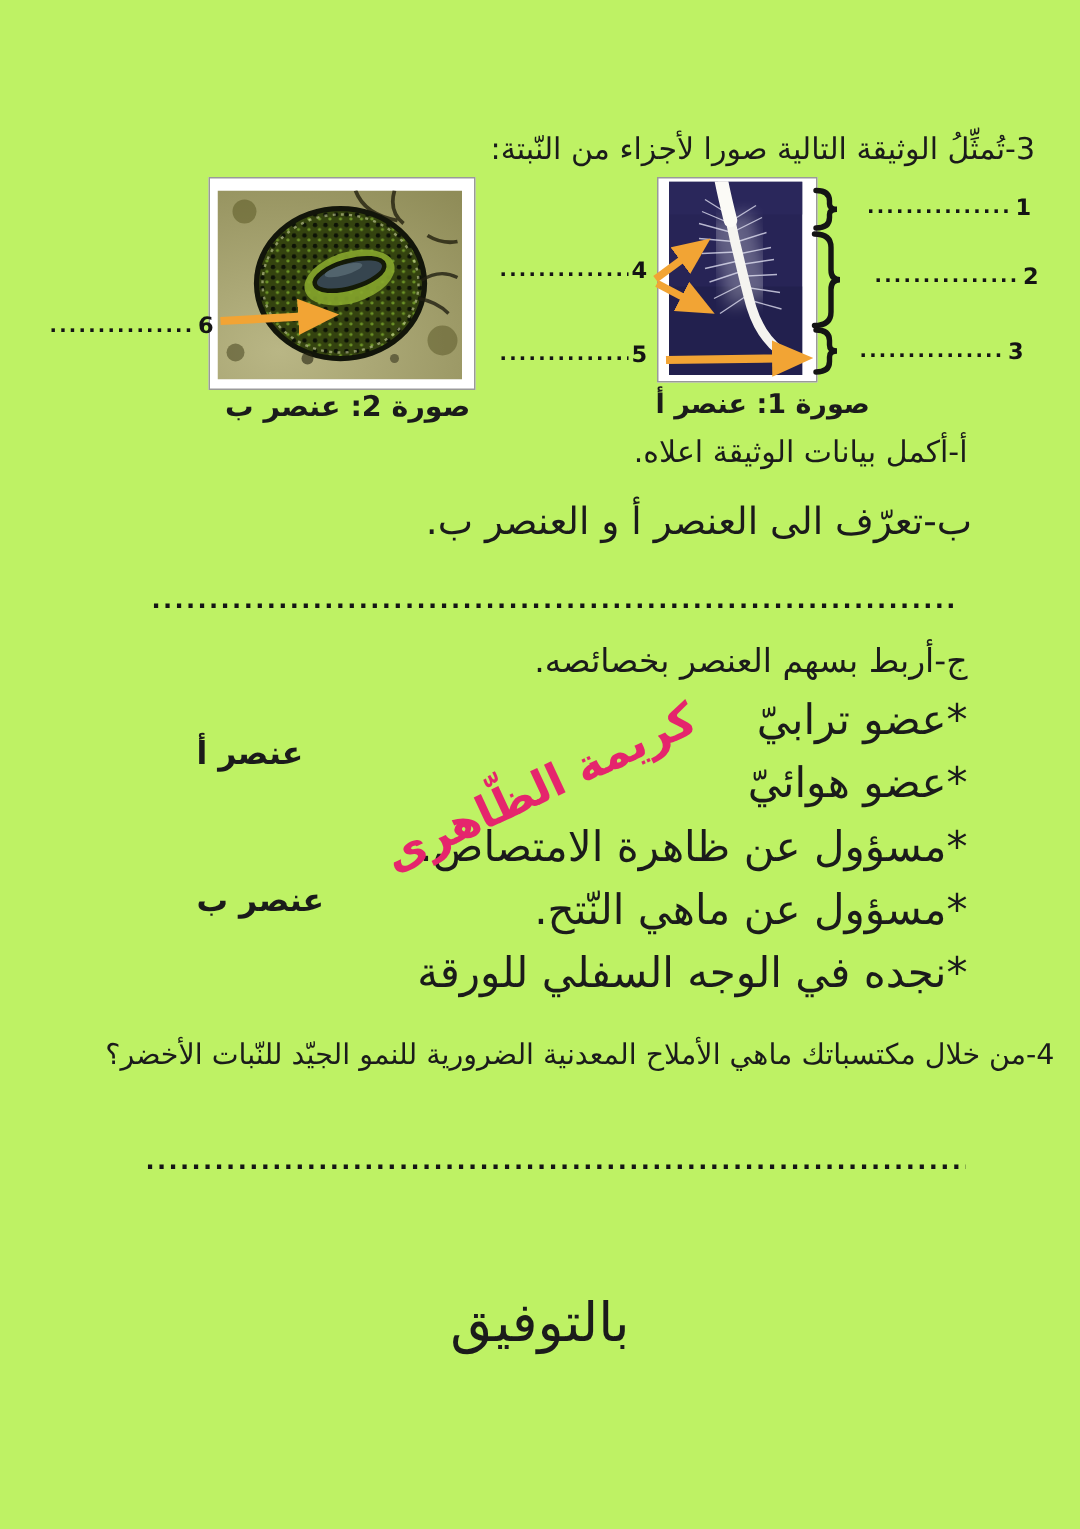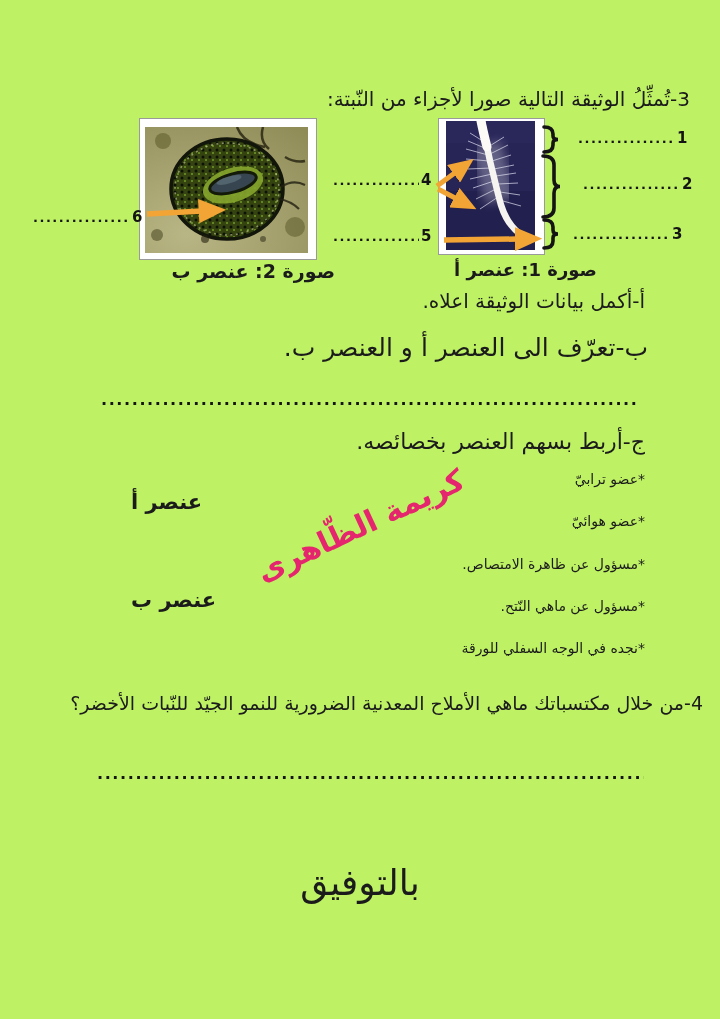--- a/index.html
+++ b/index.html
@@ -7,23 +7,23 @@
     position:relative; width:720px; height:1019px; margin:0 auto;
     background:#bef264; overflow:hidden;
     font-family:"DejaVu Sans", sans-serif; color:#1b1b1b;
   }
   .abs{position:absolute;}
   .ar{direction:rtl; unicode-bidi:plaintext; white-space:nowrap;}
   .title{font-size:20px; line-height:26px;}
   .qline{font-size:20px; line-height:26px;}
   .qline-big{font-size:25px; line-height:32px;}
   .qline-med{font-size:22px; line-height:28px;}
-  .prop{font-size:14px; line-height:27px;}
+  .prop{font-size:28px; line-height:27px;}
   .bold{font-weight:bold;margin-left:40px;}
-  .caption{font-weight:bold; font-size:18px; text-align:right;}
+  .caption{font-weight:bold; font-size:18px; text-align:left;}
   .frame{border:1px solid #9a9a9a; background:#fff;}
   .leader{display:flex; align-items:flex-end; direction:ltr; font-weight:bold; color:#141414;}
   .leader .dots{overflow:hidden; white-space:nowrap; font-size:13px; line-height:14px; letter-spacing:1.5px; height:14px;}
   .leader .num{font-size:15px; line-height:15px; margin-left:2px;}
   .answer-dots{overflow:hidden; white-space:nowrap; font-weight:bold; font-size:16px; line-height:17px; height:18px; letter-spacing:1.6px; color:#141414;}
   .wm{
     font-size:30px; font-weight:bold; color:#E5256D;
     transform:rotate(-25deg); transform-origin:50% 50%;
     text-align:center; direction:rtl; white-space:nowrap;
   }

